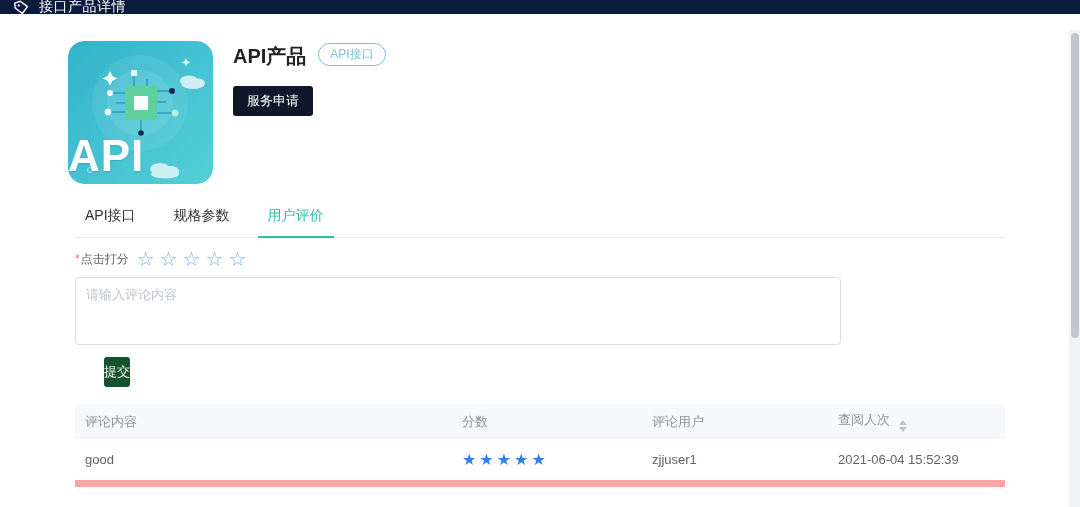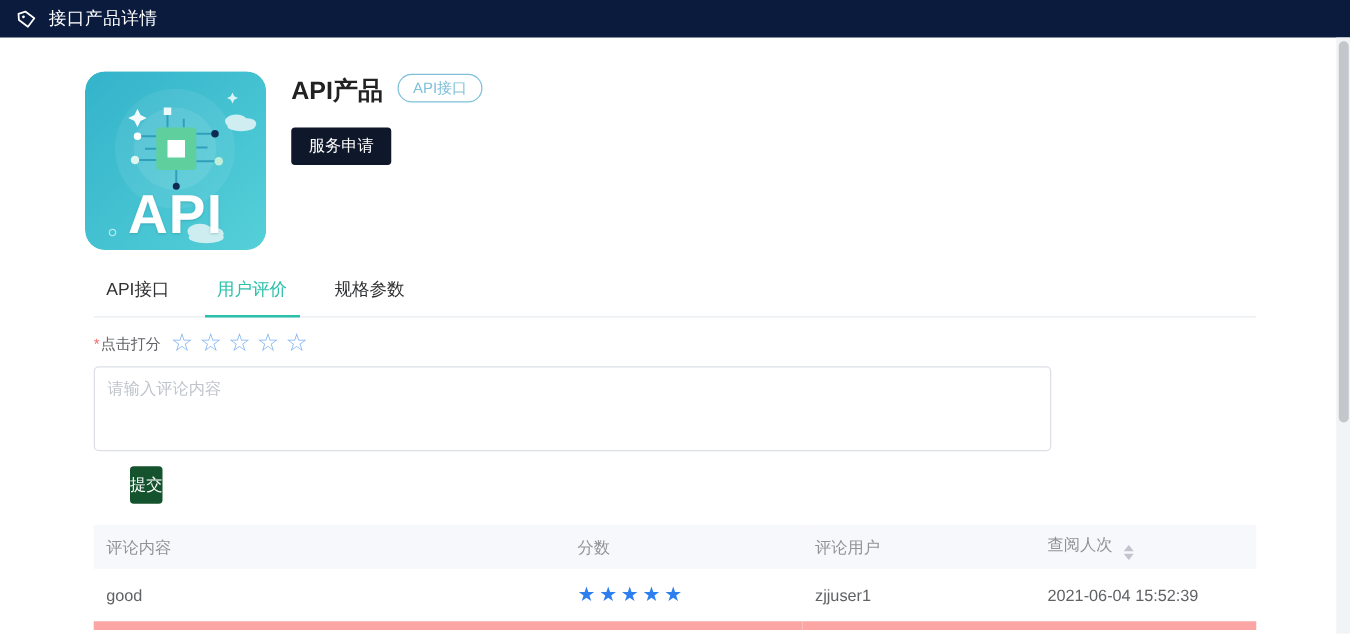--- a/index.html
+++ b/index.html
@@ -7,21 +7,21 @@
   body {
     width: 1080px; height: 507px;
     background: #ffffff;
     font-family: "Liberation Sans", "DejaVu Sans", sans-serif;
     overflow: hidden;
     position: relative;
   }
 
   
   .navbar {
-    height: 30px; background: #0a1b3d;
+    height: 14px; background: #0a1b3d;
     display: flex; align-items: center;
     padding: 0 13px; gap: 9px;
   }
   .navbar-title { color: #ffffff; font-size: 14px; letter-spacing: 0.5px; }
 
   
   .scroll-track {
     position: absolute; top: 30px; right: 0;
     width: 11px; height: 477px; background: #f2f3f5;
   }
@@ -35,21 +35,21 @@
 
   
   .product { display: flex; gap: 20px; margin-left: -7px; }
   .product-image {
     width: 145px; height: 143px; position: relative; flex-shrink: 0;
     border-radius: 16px; overflow: hidden;
   }
   .product-image svg { display: block; }
   .api-label {
     position: absolute; left: 0; right: 0; bottom: 6px;
-    text-align: center; color: #ffffff; font-weight: 700;
+    color: #ffffff; font-weight: 700;
     font-size: 44px; line-height: 1; letter-spacing: 1px;
     text-shadow: 0 1px 2px rgba(20,90,110,0.25);
   }
   .product-info { padding-top: 2px; }
   .title-row { display: flex; align-items: flex-start; gap: 12px; }
   .product-title { margin: 0; font-size: 20px; font-weight: 700; color: #222222; }
   .badge {
     border: 1px solid #7fc0da; color: #7fc0da;
     border-radius: 12px; padding: 2px 11px; font-size: 12px;
   }
@@ -207,22 +207,22 @@
         <h1 class="product-title">API产品</h1>
         <span class="badge">API接口</span>
       </div>
       <button class="apply-btn">服务申请</button>
     </div>
   </section>
 
   
   <div class="tabs">
     <div class="tab">API接口</div>
+    <div class="tab">规格参数</div>
     <div class="tab active">用户评价</div>
-    <div class="tab">规格参数</div>
   </div>
 
   
   <div class="rate-row">
     <span class="required">*</span>
     <span>点击打分</span>
     <span class="stars-empty">☆☆☆☆☆</span>
   </div>
 
   

